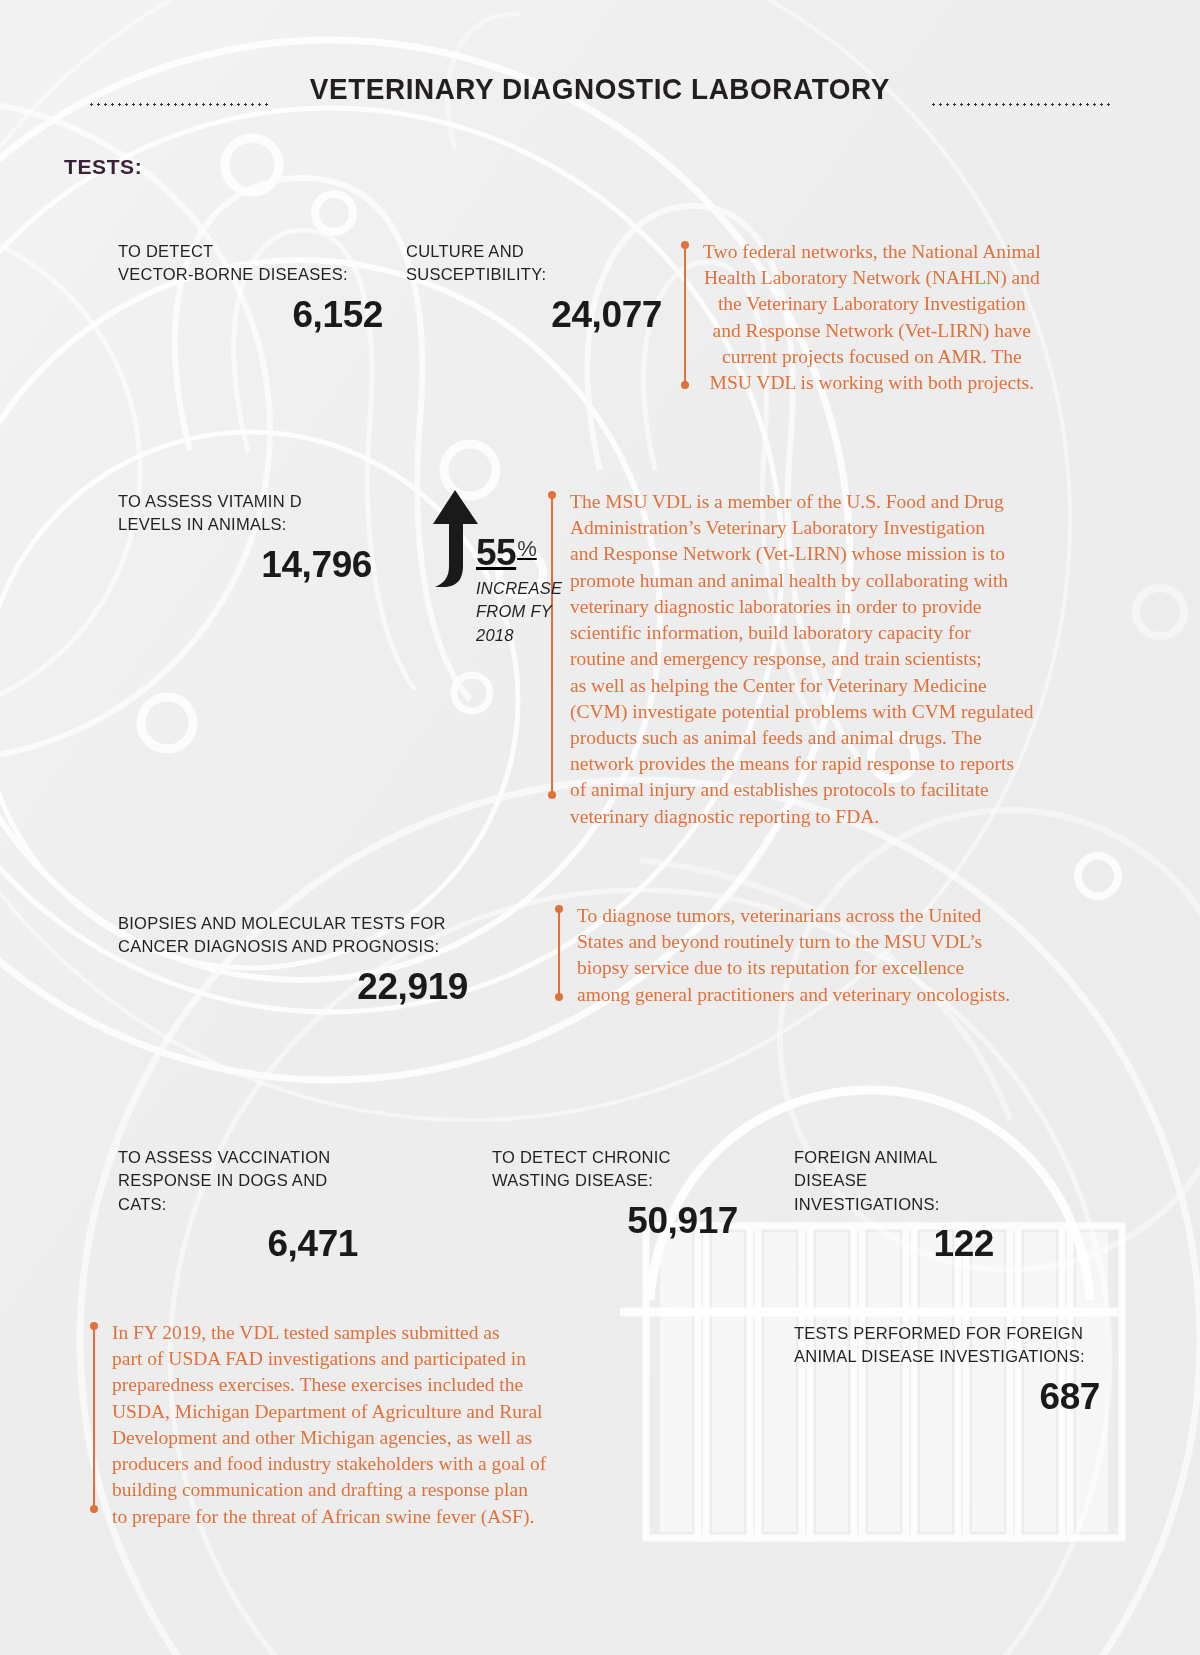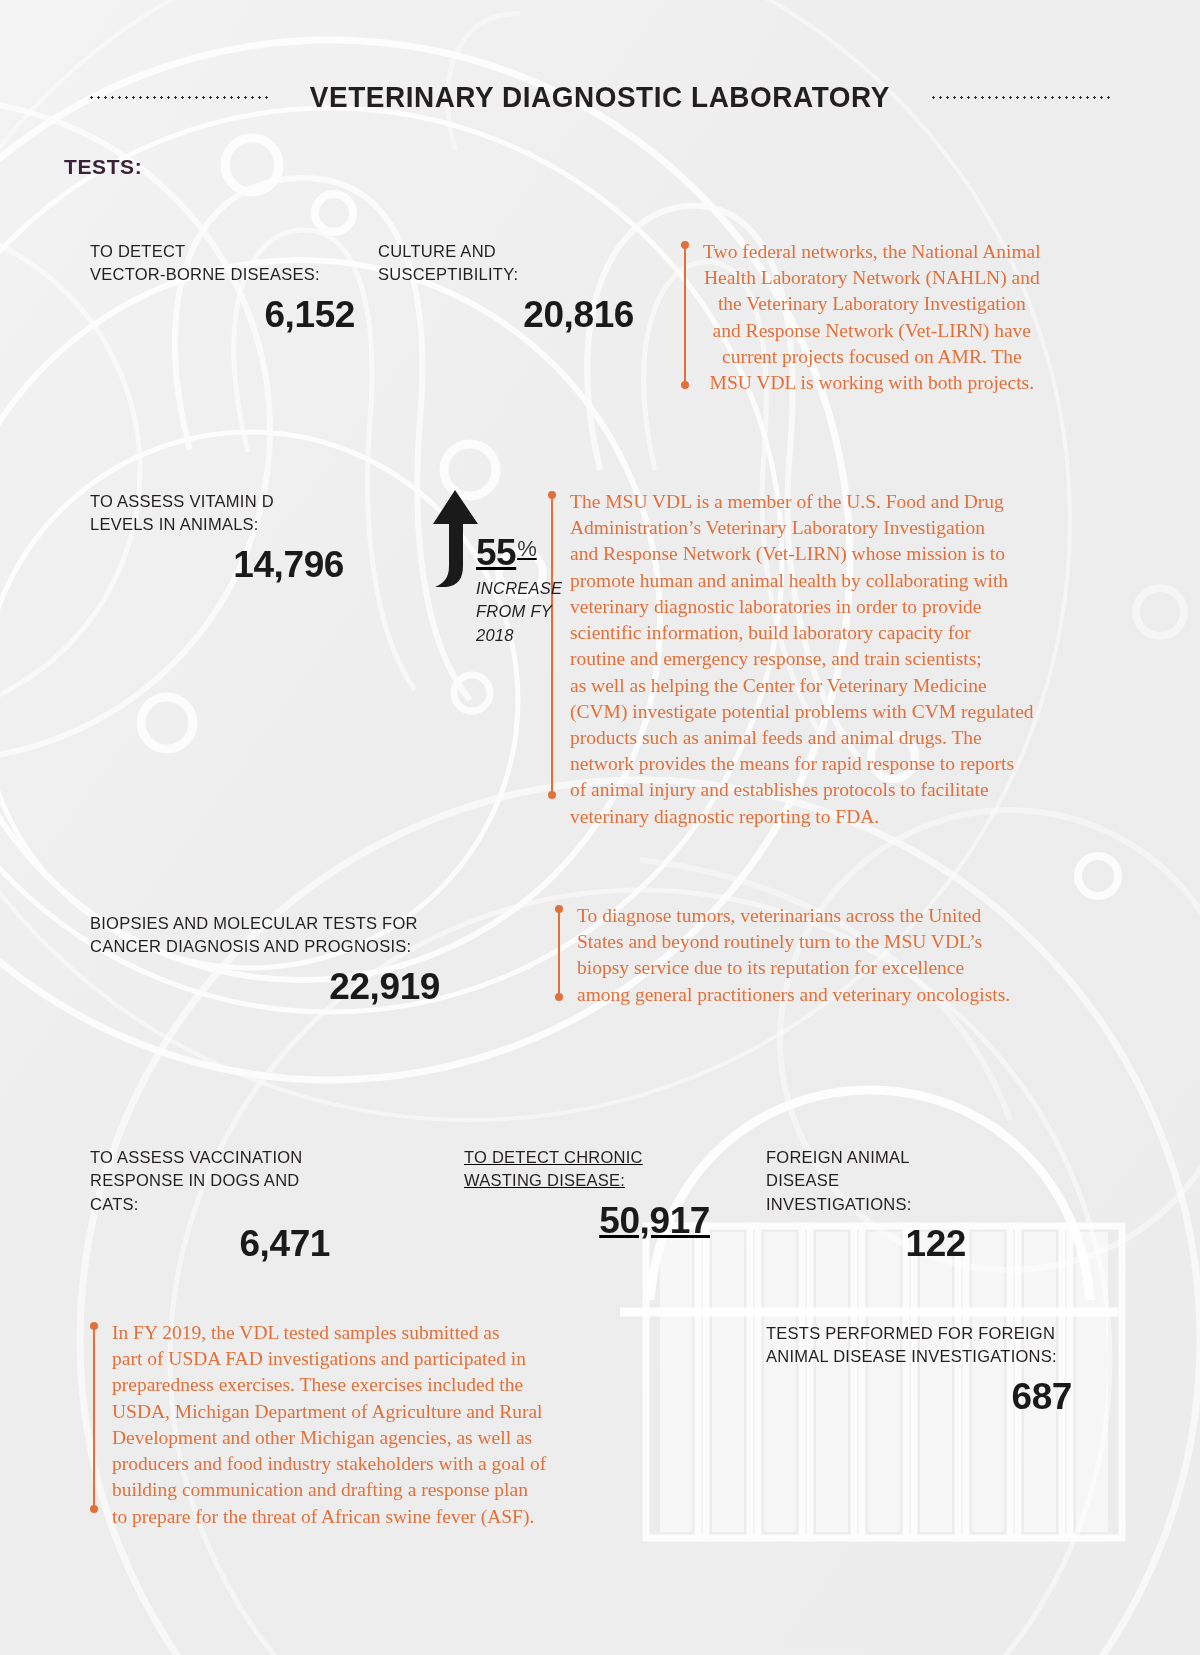--- a/index.html
+++ b/index.html
@@ -8,22 +8,22 @@
     width:1200px; height:1655px; position:relative; overflow:hidden;
     font-family:"Liberation Sans", sans-serif;
     background:#efeff0;
   }
 
   
   #bg-watermark { position:absolute; inset:0; width:1200px; height:1655px; z-index:0; pointer-events:none; }
 
   
   .header-row {
-    position:absolute; left:0; top:80px; width:1200px;
-    display:flex; align-items:center; justify-content:center; gap:18px; z-index:5;
+    position:absolute; left:0; top:72px; width:1200px;
+    display:flex; align-items:flex-end; justify-content:center; gap:18px; z-index:5;
   }
   .dots {
     height:3px; flex:0 0 auto;
     background-image: radial-gradient(circle, #2f2f2f 1.2px, rgba(0,0,0,0) 1.4px);
     background-size:7px 3px; background-repeat:repeat-x;
     background-position:0 center;
   }
   .dots.left  { width:182px; }
   .dots.right { width:182px; }
   .header-title {
@@ -32,21 +32,21 @@
     transform:scaleX(0.93); transform-origin:center;
   }
 
   
   .tests-label {
     position:absolute; left:64px; top:155px; z-index:5;
     font-size:21px; font-weight:bold; letter-spacing:0.6px; color:#3b2138;
   }
 
   
-  .stat { position:absolute; z-index:5; }
+  .stat { position:absolute; z-index:5;margin-left:28px; }
   .stat .stat-label {
     font-size:16.5px; line-height:1.42; font-weight:500;
     letter-spacing:0.25px; color:#231f20; white-space:pre-line;
   }
   .stat .stat-value {
     font-size:37px; font-weight:bold; color:#1a1a1a;
     letter-spacing:-0.4px; text-align:right; margin-top:7px;
   }
   .stat.align-left .stat-value { text-align:right; }
 
@@ -166,21 +166,21 @@
 
 <div class="stat align-left" style="left:90px; top:240px; width:265px;">
   <div class="stat-label">TO DETECT
 VECTOR-BORNE DISEASES:</div>
   <div class="stat-value">6,152</div>
 </div>
 
 <div class="stat align-left" style="left:378px; top:240px; width:256px;">
   <div class="stat-label">CULTURE AND
 SUSCEPTIBILITY:</div>
-  <div class="stat-value">20,816</div>
+  <div class="stat-value">24,077</div>
 </div>
 
 <div class="stat align-left" style="left:90px; top:490px; width:254px;">
   <div class="stat-label">TO ASSESS VITAMIN D
 LEVELS IN ANIMALS:</div>
   <div class="stat-value">14,796</div>
 </div>
 
 <div class="arrow-cluster" style="left:90px; top:482px; width:400px; height:160px;">
   <span class="arrow-glyph">
@@ -201,21 +201,21 @@
 CANCER DIAGNOSIS AND PROGNOSIS:</div>
   <div class="stat-value">22,919</div>
 </div>
 
 <div class="stat align-left" style="left:90px; top:1146px; width:240px;">
   <div class="stat-label">TO ASSESS VACCINATION
 RESPONSE IN DOGS AND CATS:</div>
   <div class="stat-value">6,471</div>
 </div>
 
-<div class="stat align-left" style="left:464px; top:1146px; width:246px;text-decoration:underline;">
+<div class="stat align-left" style="left:464px; top:1146px; width:246px;">
   <div class="stat-label">TO DETECT CHRONIC
 WASTING DISEASE:</div>
   <div class="stat-value">50,917</div>
 </div>
 
 <div class="stat align-left" style="left:766px; top:1146px; width:200px;">
   <div class="stat-label">FOREIGN ANIMAL DISEASE
 INVESTIGATIONS:</div>
   <div class="stat-value">122</div>
 </div>

